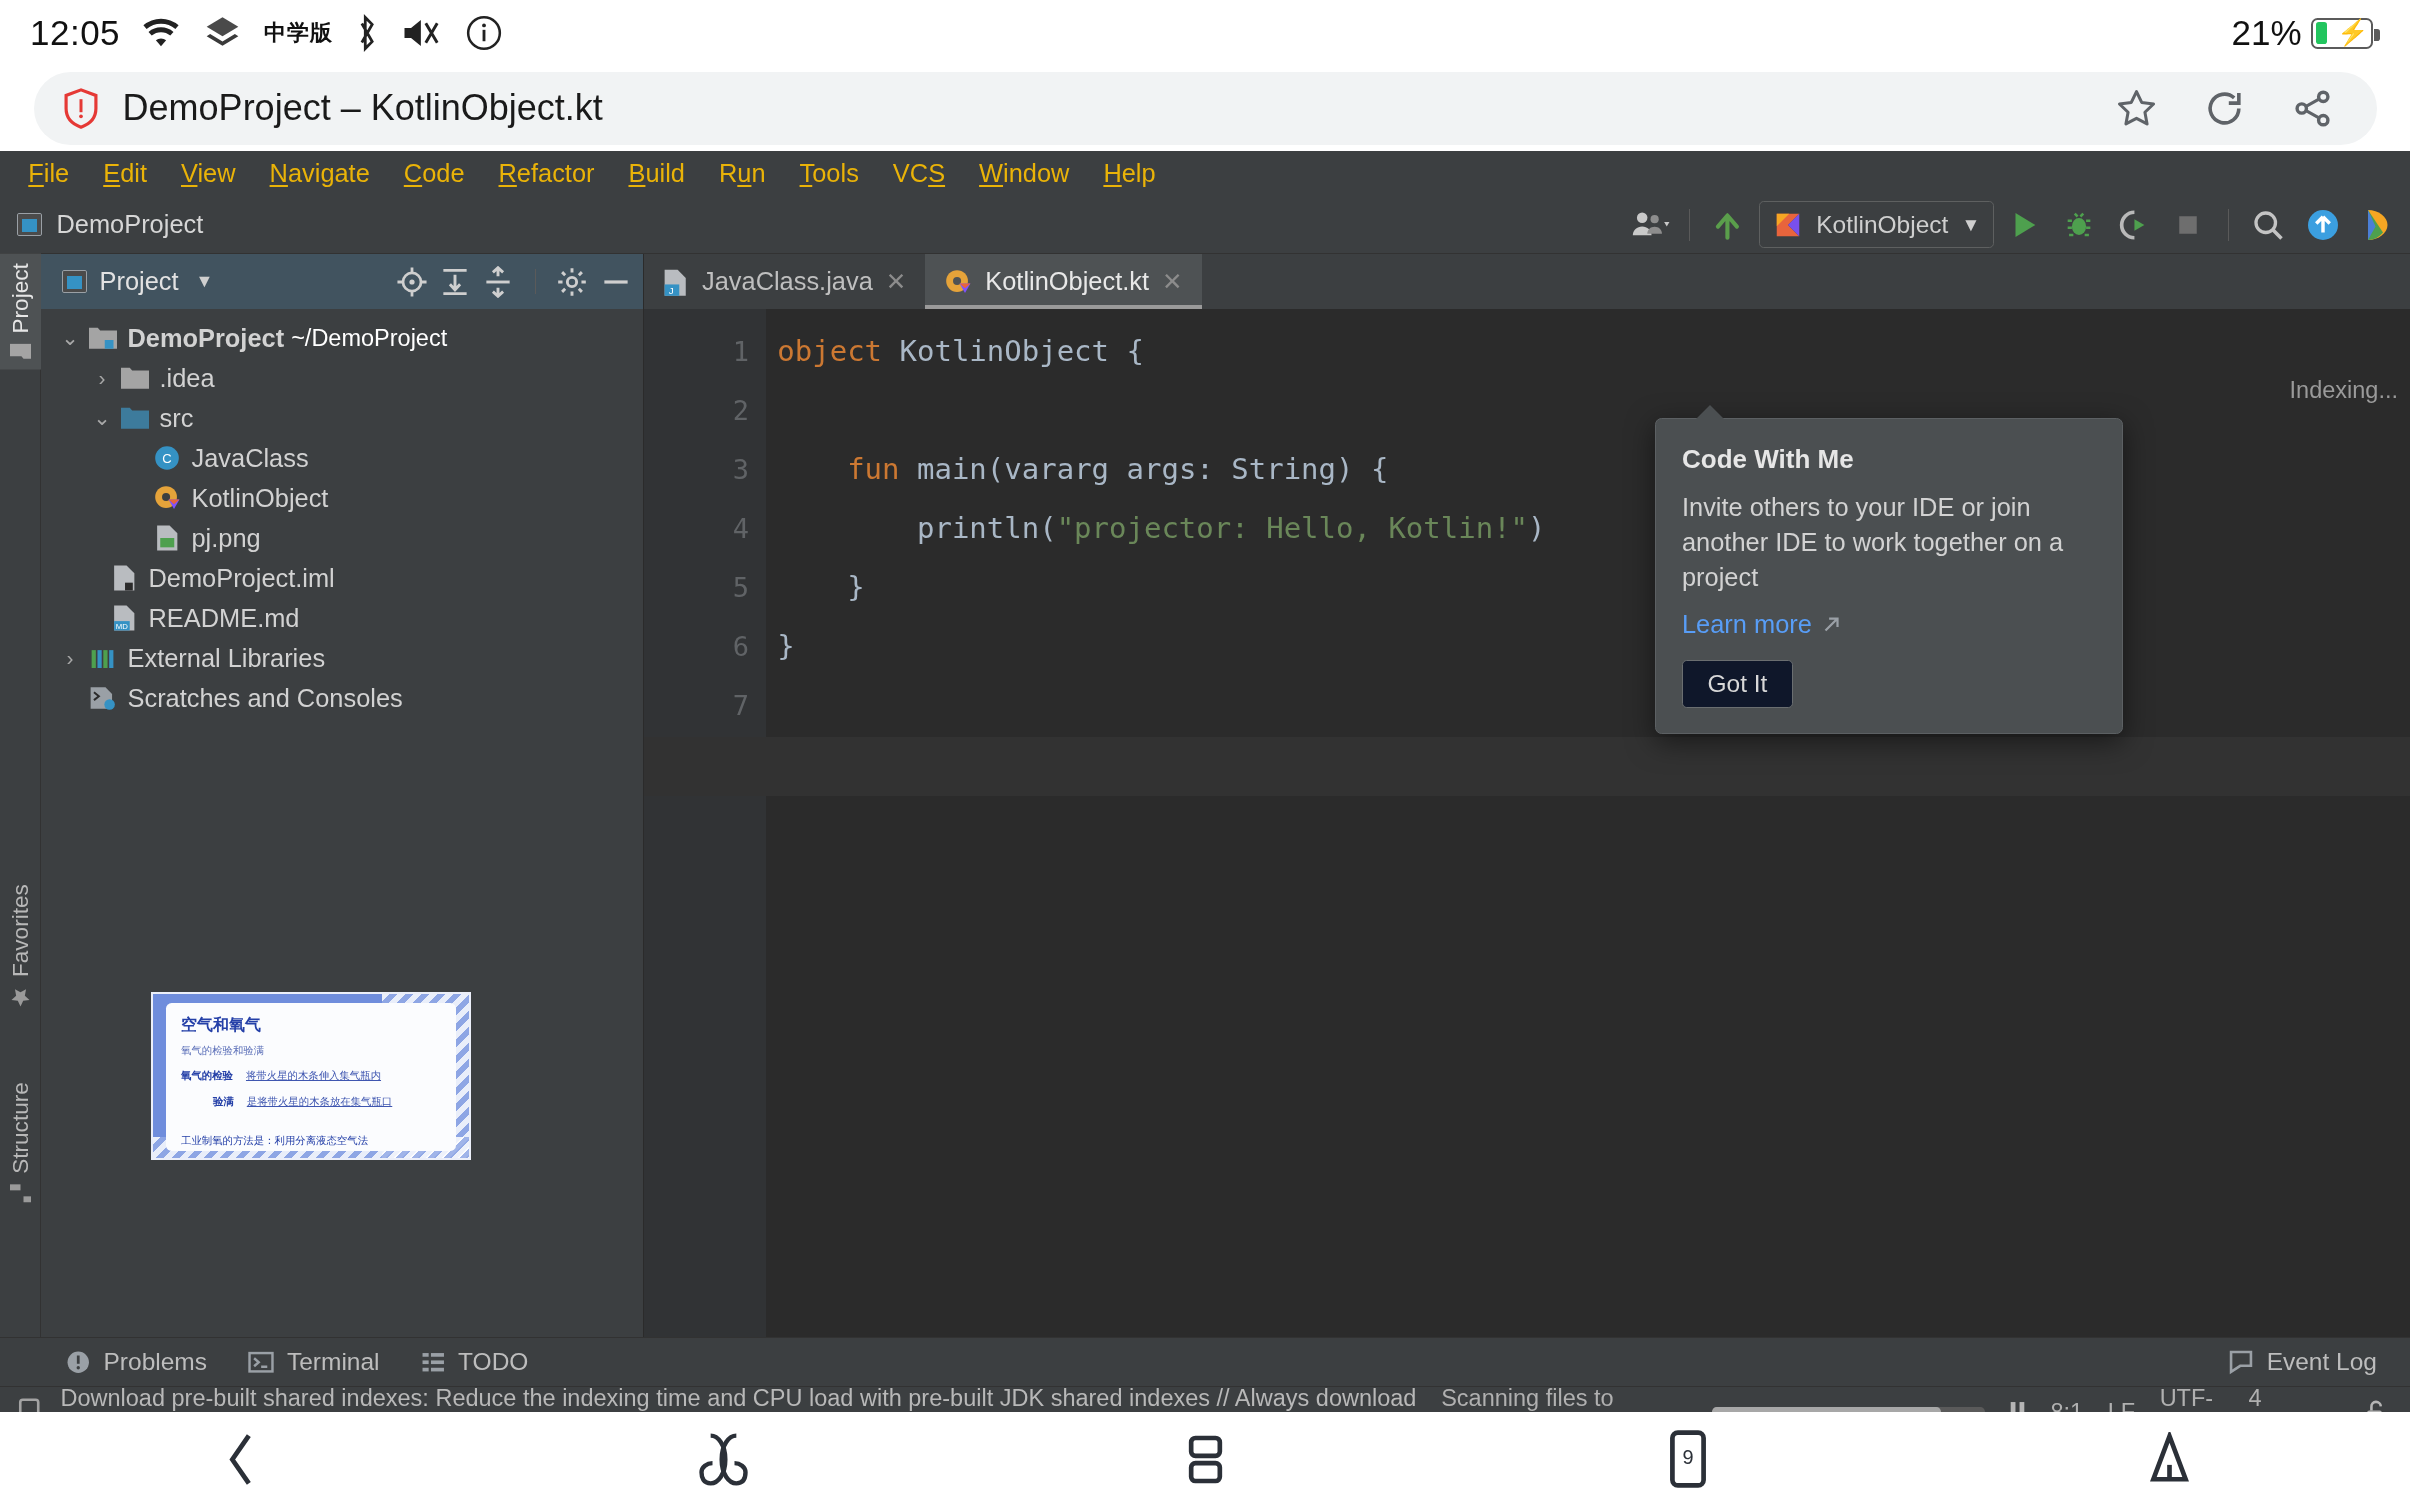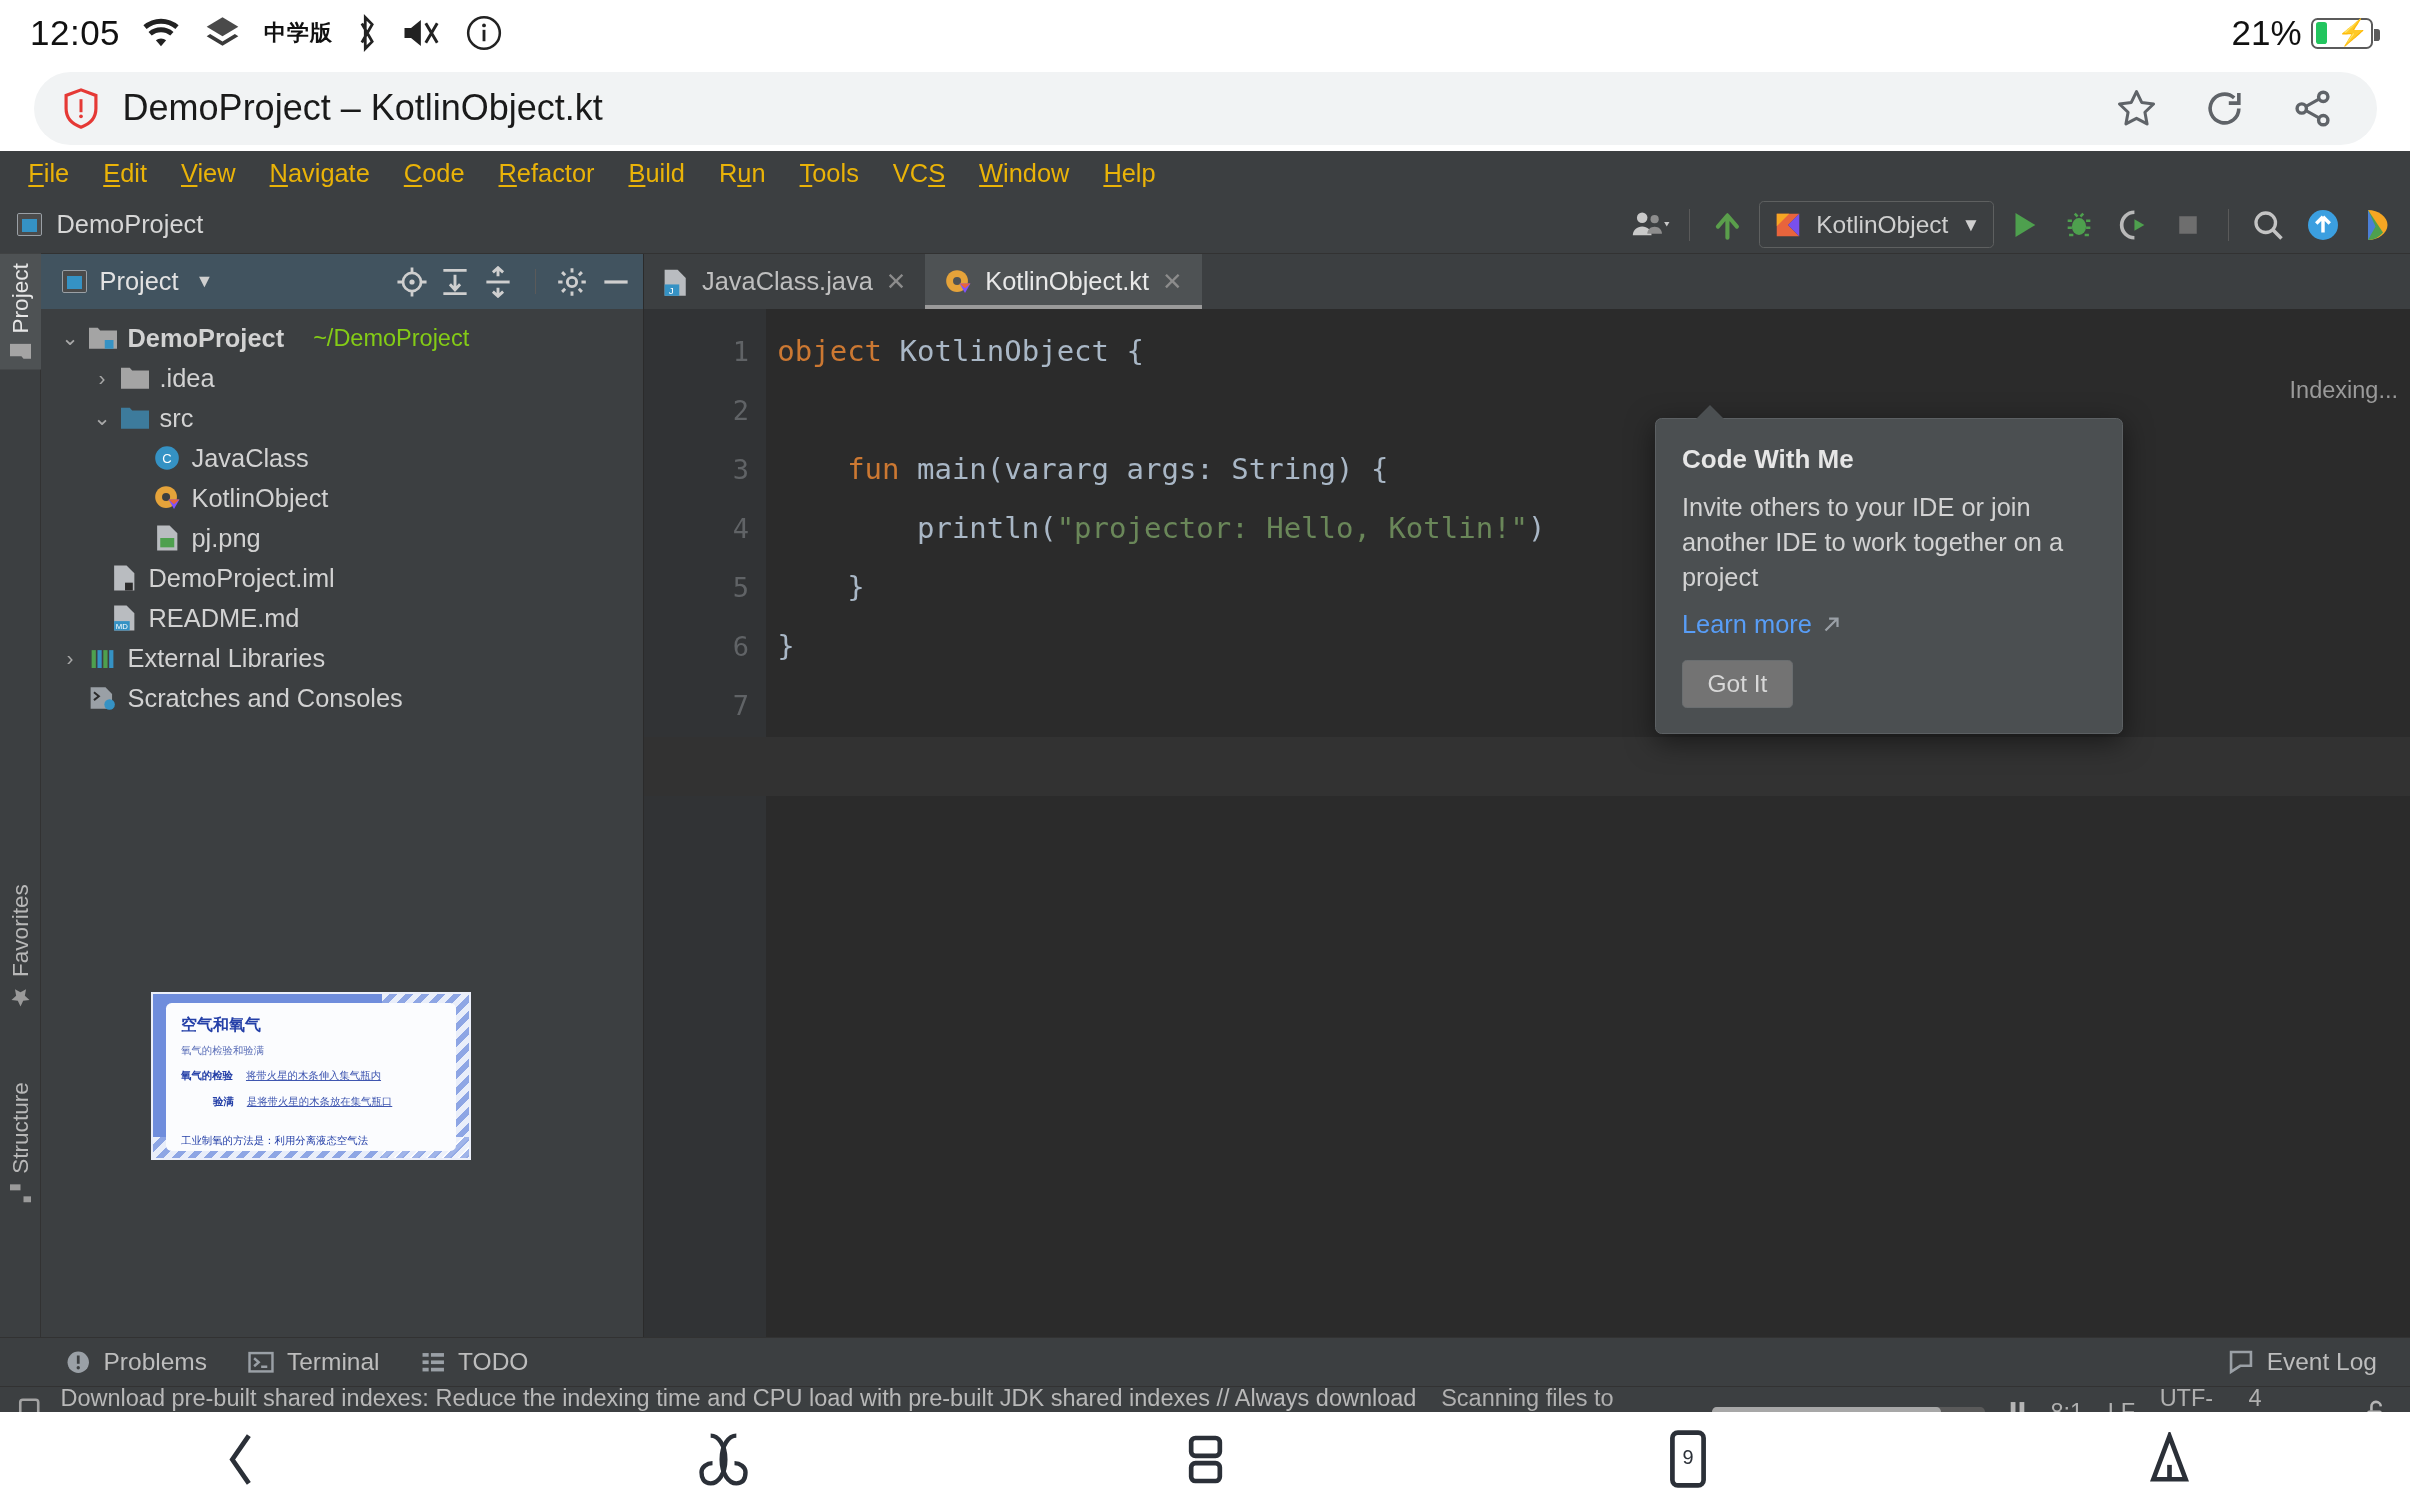--- a/index.html
+++ b/index.html
@@ -108,21 +108,21 @@
   .proj-head-title { font-size: 25.4px; color: #e2e2e2; margin-left: 13px; }
   .proj-head-icons { margin-left: auto; display: flex; align-items: center; gap: 11.3px; }
   .proj-tree { flex: 1; padding-top: 9.4px; background: #3c3f41; overflow: hidden; }
   .trow {
     height: 40px; display: flex; align-items: center; font-size: 25.4px; color: #d2d2d2;
     white-space: nowrap;
   }
   .twist { width: 32px; text-align: center; color: #a8a8a8; font-size: 21px; flex: 0 0 32px; }
   .ticon { width: 34px; display: flex; align-items: center; justify-content: center; flex: 0 0 34px; }
   .tlabel { margin-left: 7.5px; }
-  .tpath { margin-left: 29px; color: #84cc16; font-size: 23.5px; }
+  .tpath { margin-left: 7px; color: #ffffff; font-size: 23.5px; }
   .bold { font-weight: bold; }
 
   .thumb {
     position: absolute; left: 151px; top: 841px; width: 320px; height: 168px;
     background: #6f8ddc; border: 2.8px solid #eceff9;
     overflow: hidden;
   }
   .thumb-inner {
     position: absolute; left: 13px; top: 9.4px; right: 13px; bottom: 7.5px;
     background: #fbfcfe; border-radius: 5.6px; padding: 11.3px 15px;
@@ -186,21 +186,21 @@
   .popup::before {
     content: ""; position: absolute; left: 40px; top: -14px;
     border-left: 14px solid transparent; border-right: 14px solid transparent;
     border-bottom: 14px solid #4b4f51;
   }
   .popup-title { font-size: 26px; color: #e6e6e6; font-weight: bold; }
   .popup-desc { font-size: 25.4px; color: #d2d2d2; margin-top: 15px; line-height: 1.38; }
   .popup-link { font-size: 25.4px; color: #589df6; margin-top: 15px; display: inline-flex; gap: 9.4px; align-items: center; }
   .popup-btn {
     margin-top: 21px; display: inline-block; padding: 9.4px 24.5px; font-size: 24.5px;
-    color: #d8d8d8; border: 0.9px solid #6a6e70; border-radius: 4.7px; background: #737373;
+    color: #d8d8d8; border: 0.9px solid #6a6e70; border-radius: 4.7px; background: #0f172a;
   }
 
   
   .bottomstrip {
     height: 49px; background: #3c3f41; display: flex; align-items: center;
     padding-left: 66px; gap: 41px; border-top: 0.9px solid #323232;
   }
   .btool { display: flex; align-items: center; gap: 13px; font-size: 24.5px; color: #bdbdbd; }
   .btool-right { margin-left: auto; padding-right: 34px; }
 

